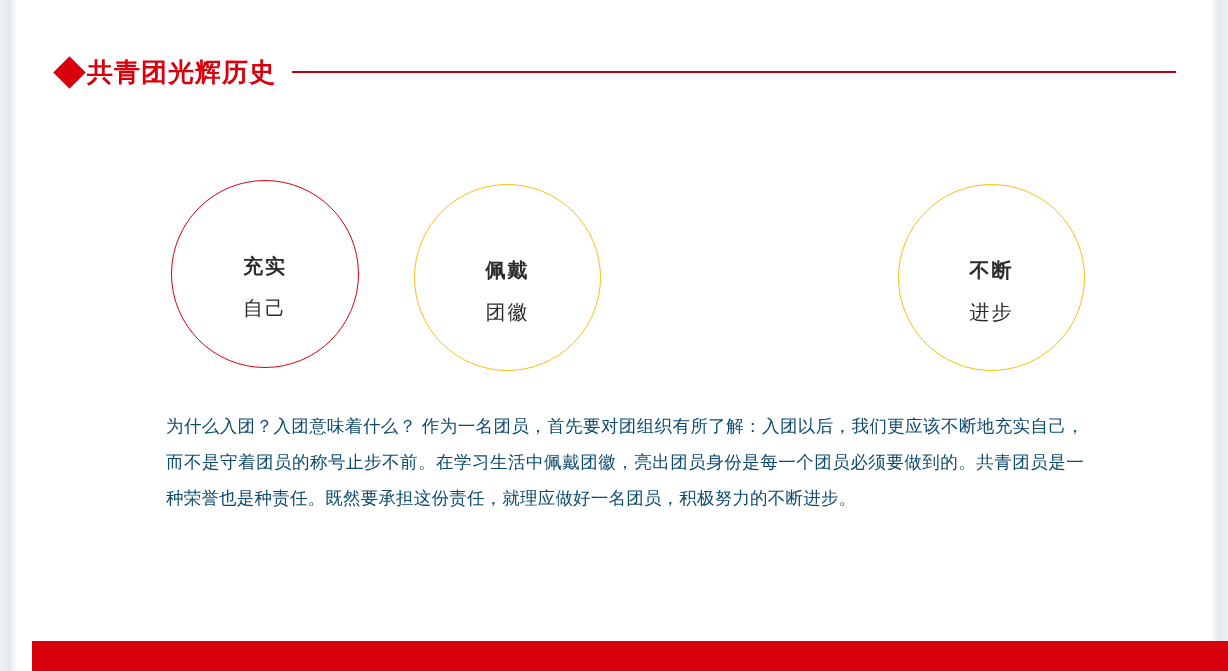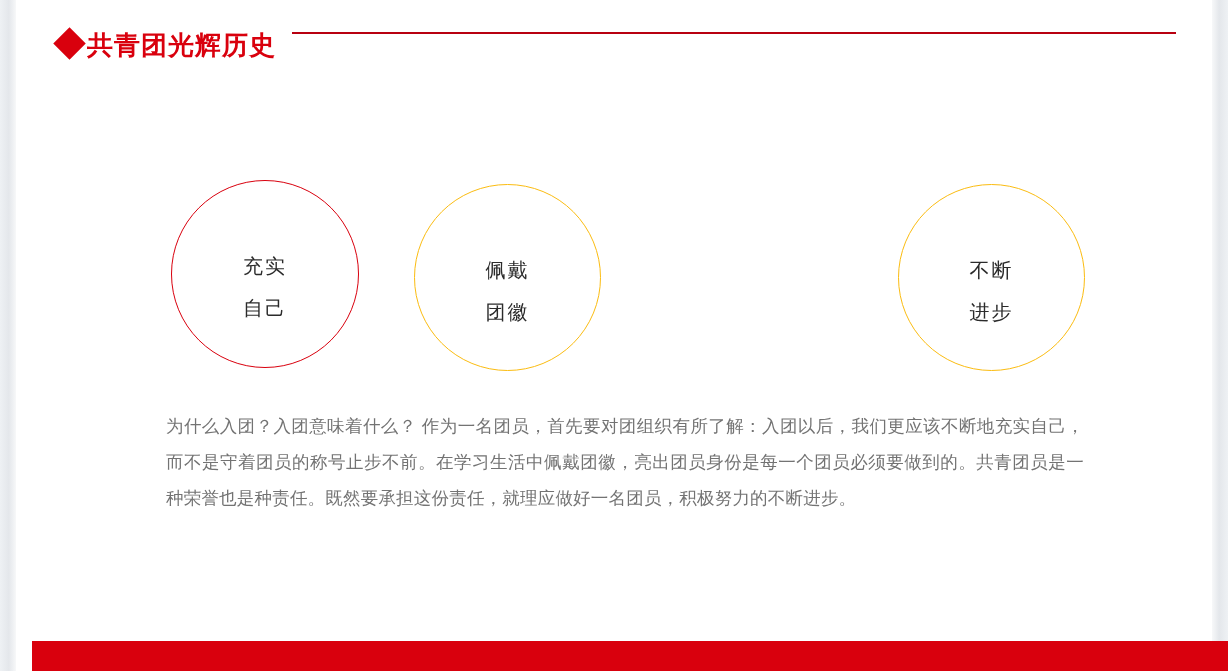--- a/index.html
+++ b/index.html
@@ -42,24 +42,25 @@
     top: 0;
     width: 1196px;
     height: 671px;
     background: #ffffff;
   }
 
   
   .heading-row {
     position: absolute;
     left: 42px;
-    top: 32px;
+    top: 48px;
     width: 1130px;
     height: 48px;
     display: flex;
+    align-items: center;
   }
   .heading-diamond {
     width: 23px;
     height: 23px;
     background: #d9000d;
     transform: rotate(45deg);
     flex: 0 0 auto;
     margin-right: 4px;
   }
   .heading-text {
@@ -97,39 +98,39 @@
     align-items: center;
     justify-content: center;
   }
   .circle .label-line {
     font-size: 20px;
     color: #2b2b2b;
     line-height: 1;
     letter-spacing: 2px;
     white-space: nowrap;
   }
-  .circle .label-line.first { margin-bottom: 22px; }
+  .circle .label-line.first { margin-bottom: 22px; font-weight: bold; }
 
   .circle.c1 { left: 0px;   top: 2px;  width: 188px; height: 188px; border: 1.7px solid #d9000d; }
   .circle.c2 { left: 243px; top: 6px;  width: 187px; height: 187px; border: 1.7px solid #fbbc11; }
   .circle.c3 { left: 485px; top: 2px;  width: 188px; height: 188px; border: 1.7px solid #d9000d; }
   .circle.c4 { left: 727px; top: 6px;  width: 187px; height: 187px; border: 1.7px solid #fbbc11; }
 
   
   .circle .labels { margin-top: 26px; }
 
   
   .body-copy {
     position: absolute;
     left: 150px;
     top: 408px;
     width: 918px;
     font-size: 17.5px;
     line-height: 36px;
-    color: #737373;
+    color: #0c4a6e;
     text-align: justify;
     text-justify: inter-character;
     letter-spacing: 0.2px;
   }
 
   
   .bottom-band {
     position: absolute;
     left: 16px;
     bottom: 0;

